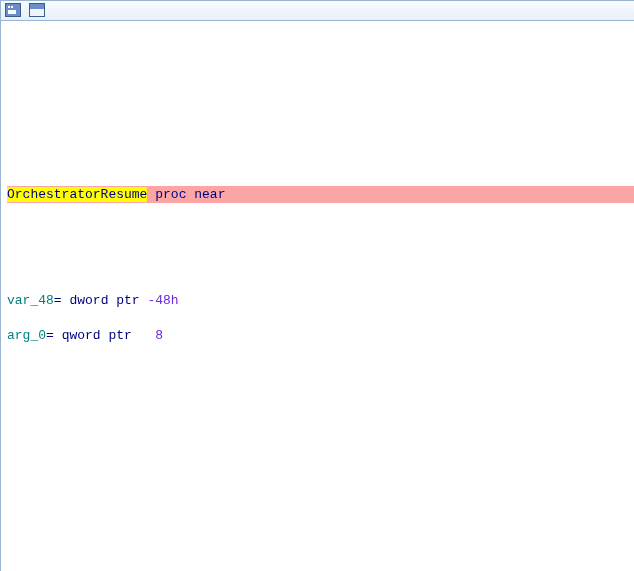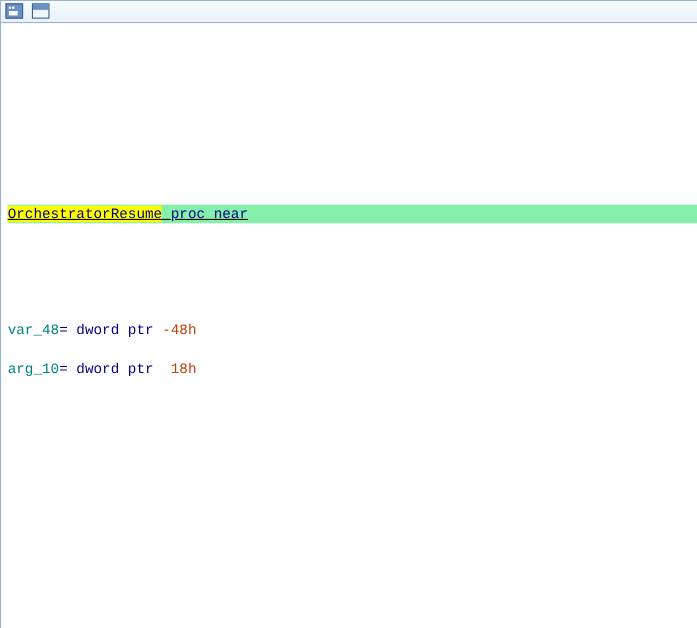--- a/index.html
+++ b/index.html
@@ -45,47 +45,46 @@
       linear-gradient(#6a8fc7,#6a8fc7) 0 0/100% 5px no-repeat,
       #eef5fc;
   }
   .content {
     padding: 6px 0 0 6px;
     white-space: pre;
   }
   .line { height: 17px; }
   .blank { height: 17px; }
   .proc-line {
-    background: #86efac;
+    background: #fca5a5;
     padding-left: 0;
-    text-decoration: underline;
   }
   .hl-yellow { background: #ffff00; }
   .clr-navy   { color: #000080; }
-  .clr-green  { color: #c2410c; }
+  .clr-green  { color: #6d28d9; }
   .clr-olive  { color: #008080; }
 </style>
 </head>
 <body>
 <div class="toolbar">
   <div class="tb-icon"></div>
   <div class="tb-icon2"></div>
 </div>
 <div class="content">
 
 <div class="blank"></div>
 <div class="blank"></div>
 <div class="blank"></div>
 
 <div class="line proc-line"><span class="hl-yellow clr-navy">OrchestratorResume</span> <span class="clr-navy">proc near</span></div>
 
 <div class="blank"></div>
 
 <div class="line"><span class="clr-olive">var_48</span><span class="clr-navy">= </span><span class="clr-navy">dword ptr</span> <span class="clr-green">-48h</span></div>
-<div class="line"><span class="clr-olive">arg_10</span><span class="clr-navy">= </span><span class="clr-navy">dword ptr</span> <span class="clr-green"> </span><span class="clr-green">18h</span></div>
+<div class="line"><span class="clr-olive">arg_0</span><span class="clr-navy">= </span><span class="clr-navy">qword ptr</span> <span class="clr-green"> </span><span class="clr-green"> 8</span></div>
 
 <div class="blank"></div>
 
 
 
 
 
 
 
 

